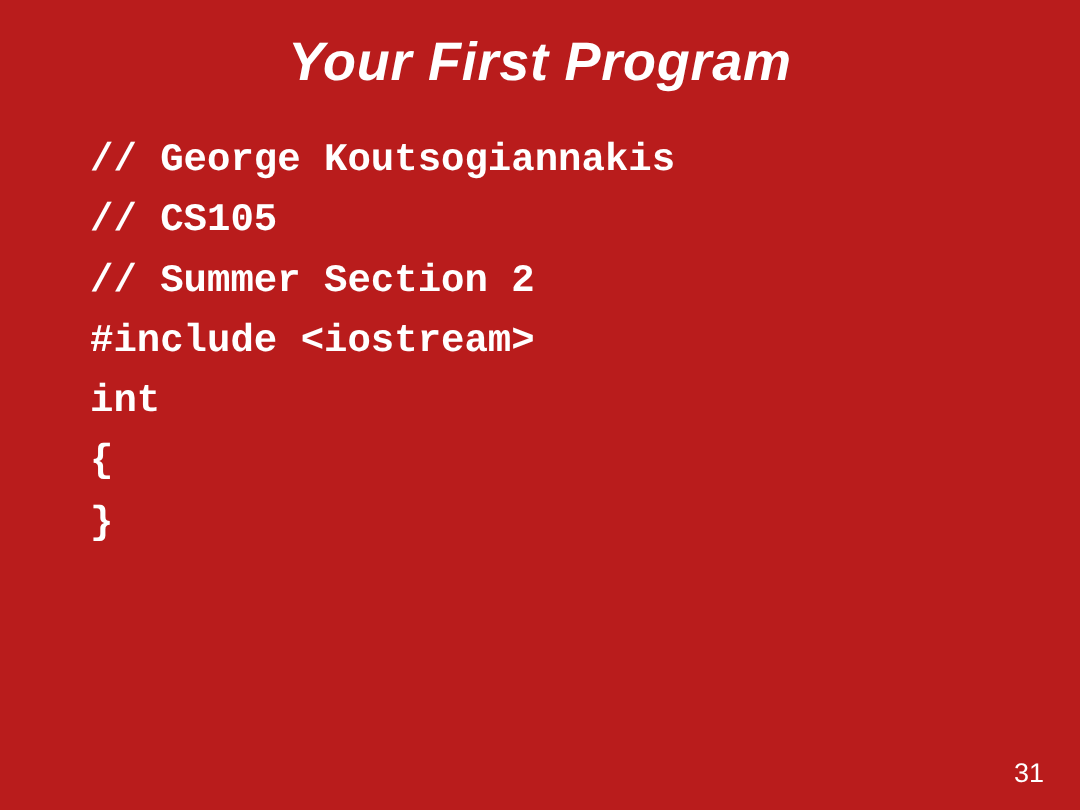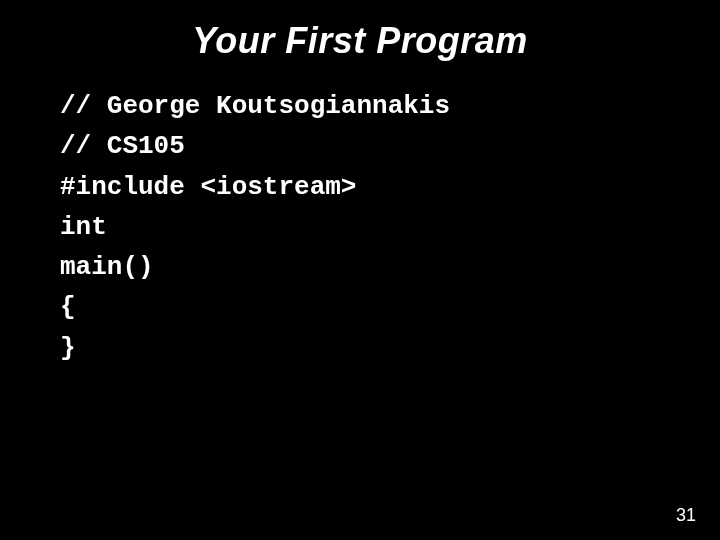--- a/index.html
+++ b/index.html
@@ -12,21 +12,21 @@
       width: 720px;
       height: 540px;
       background-color: #1a1aff;
       overflow: hidden;
       font-family: 'Courier New', Courier, monospace;
     }
 
     .slide {
       width: 720px;
       height: 540px;
-      background-color: #000000;
+      background-color: #b91c1c;
       position: relative;
       padding: 20px 40px 40px 40px;
     }
 
     .title {
       text-align: center;
       color: #ffffff;
       font-family: Arial, Helvetica, sans-serif;
       font-size: 36px;
       font-weight: bold;
@@ -63,20 +63,20 @@
     }
   </style>
 </head>
 <body>
 
 <div class="slide">
   <div class="title">Your First Program</div>
   <div class="code-block">
     <span class="code-line">// George Koutsogiannakis</span>
     <span class="code-line">// CS105</span>
+    <span class="code-line">// Summer Section 2</span>
     <span class="code-line">#include &lt;iostream&gt;</span>
     <span class="code-line">int</span>
-    <span class="code-line">main()</span>
     <span class="code-line">{</span>
     <span class="code-line">}</span>
   </div>
   <div class="slide-number">31</div>
 </div>
 
 </body></html>

